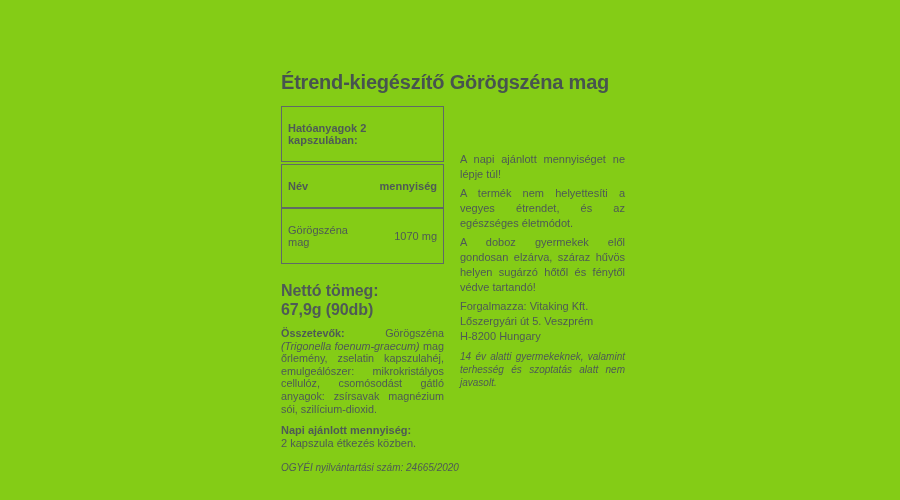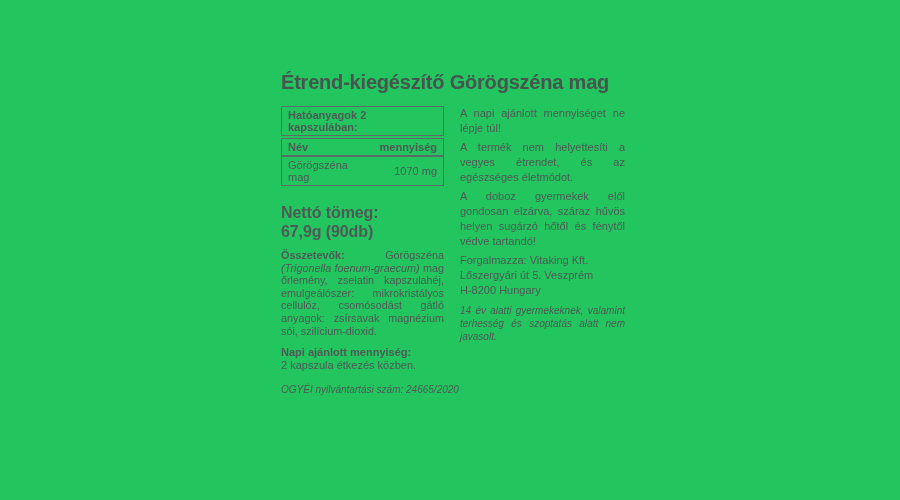--- a/index.html
+++ b/index.html
@@ -2,51 +2,51 @@
 <html><head>
 <meta charset="utf-8">
 <style>
   * { margin: 0; padding: 0; box-sizing: border-box; }
   html, body { width: 900px; height: 500px; background: #ffffff; overflow: hidden; }
   body {
     font-family: "Liberation Sans", sans-serif;
     color: #4e5a56;
     position: relative;
   }
-  .canvas { position: absolute; inset: 0; background: #22c55e; }
+  .canvas { position: absolute; inset: 0; background: #84cc16; }
 
   .content {
     position: absolute;
     left: 281px;
     top: 70px;
     width: 344px;
   }
 
   .title {
     font-size: 20px;
     font-weight: bold;
     line-height: 24px;
     letter-spacing: -0.2px;
     white-space: nowrap;
     color: #47544f;
   }
 
   .cols { display: flex; margin-top: 12px; }
   .col-left  { width: 163px; margin-right: 16px; flex: none; }
-  .col-right { width: 165px; flex: none; }
+  .col-right { width: 165px; flex: none; margin-top: 46px; }
 
   
   table.ing {
     width: 100%;
     border-collapse: collapse;
     border: 1px solid #5f6a66;
   }
   table.ing td {
     font-size: 11px;
-    padding: 2px 6px;
+    padding: 15px 6px;
     color: #4e5a56;
   }
   td.tbl-title {
     font-weight: bold;
     border-bottom: 4px double #5f6a66;
     padding-top: 4px;
   }
   td.tbl-col {
     font-weight: bold;
     border-bottom: 2px solid #5f6a66;

